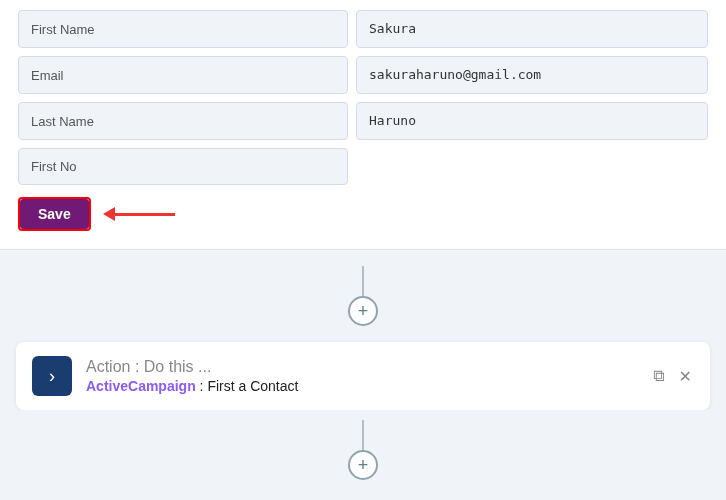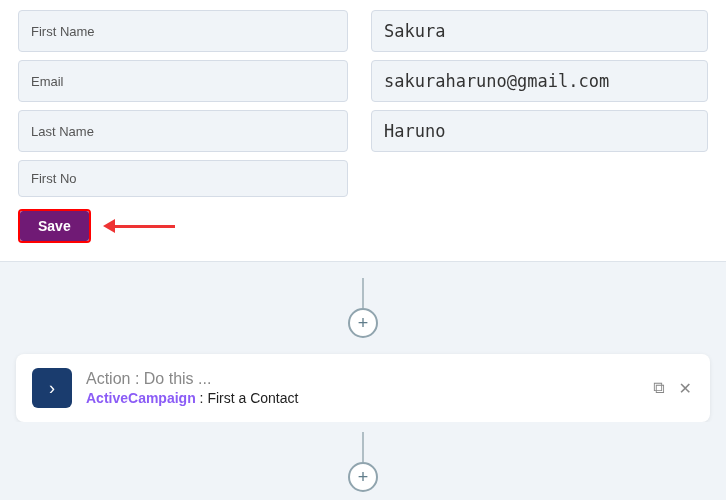--- a/index.html
+++ b/index.html
@@ -13,21 +13,21 @@
     .top-section {
       background: #fff;
       padding: 10px 18px 18px 18px;
       border-bottom: 1px solid #dde3ea;
     }
 
     .form-row {
       display: flex;
       align-items: stretch;
       margin-bottom: 8px;
-      gap: 23px;
+      gap: 8px;
     }
 
     .field-label {
       flex: 0 0 330px;
       background: #f0f4f8;
       border: 1px solid #d5dce6;
       border-radius: 4px;
       padding: 10px 12px;
       color: #555;
       font-size: 13px;
@@ -35,21 +35,21 @@
       align-items: center;
     }
 
     .field-value {
       flex: 1;
       background: #f0f4f8;
       border: 1px solid #d5dce6;
       border-radius: 4px;
       padding: 10px 12px;
       color: #333;
-      font-size: 17px;
+      font-size: 13px;
       resize: none;
       min-height: 38px;
       outline: none;
     }
 
     .save-area {
       display: flex;
       align-items: center;
       gap: 12px;
       margin-top: 12px;

